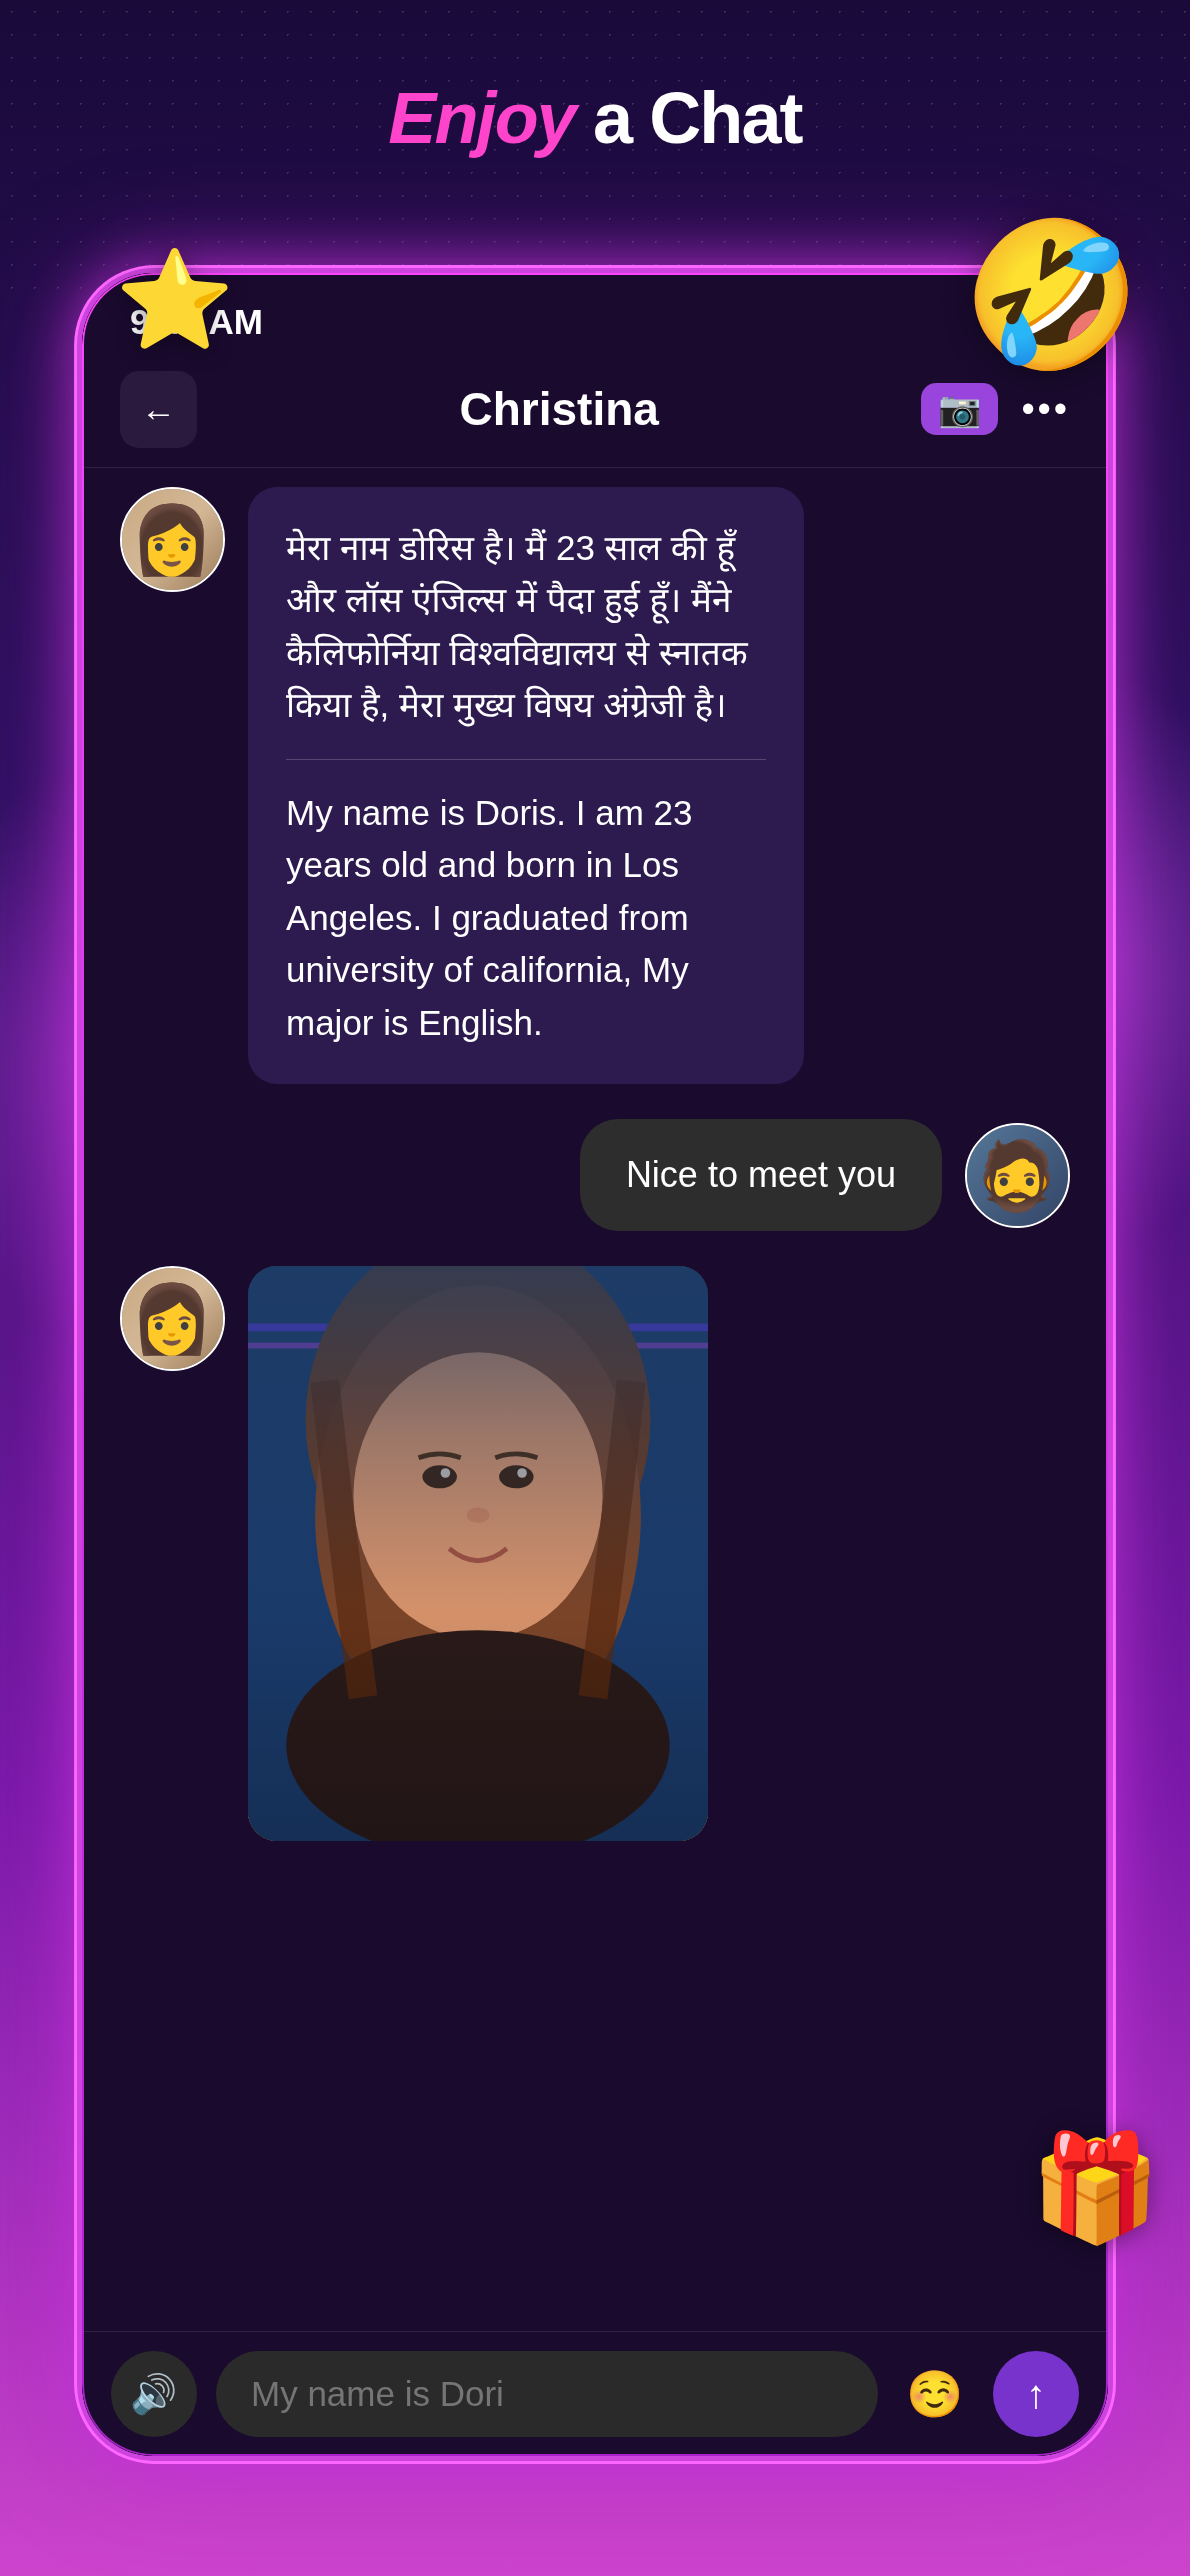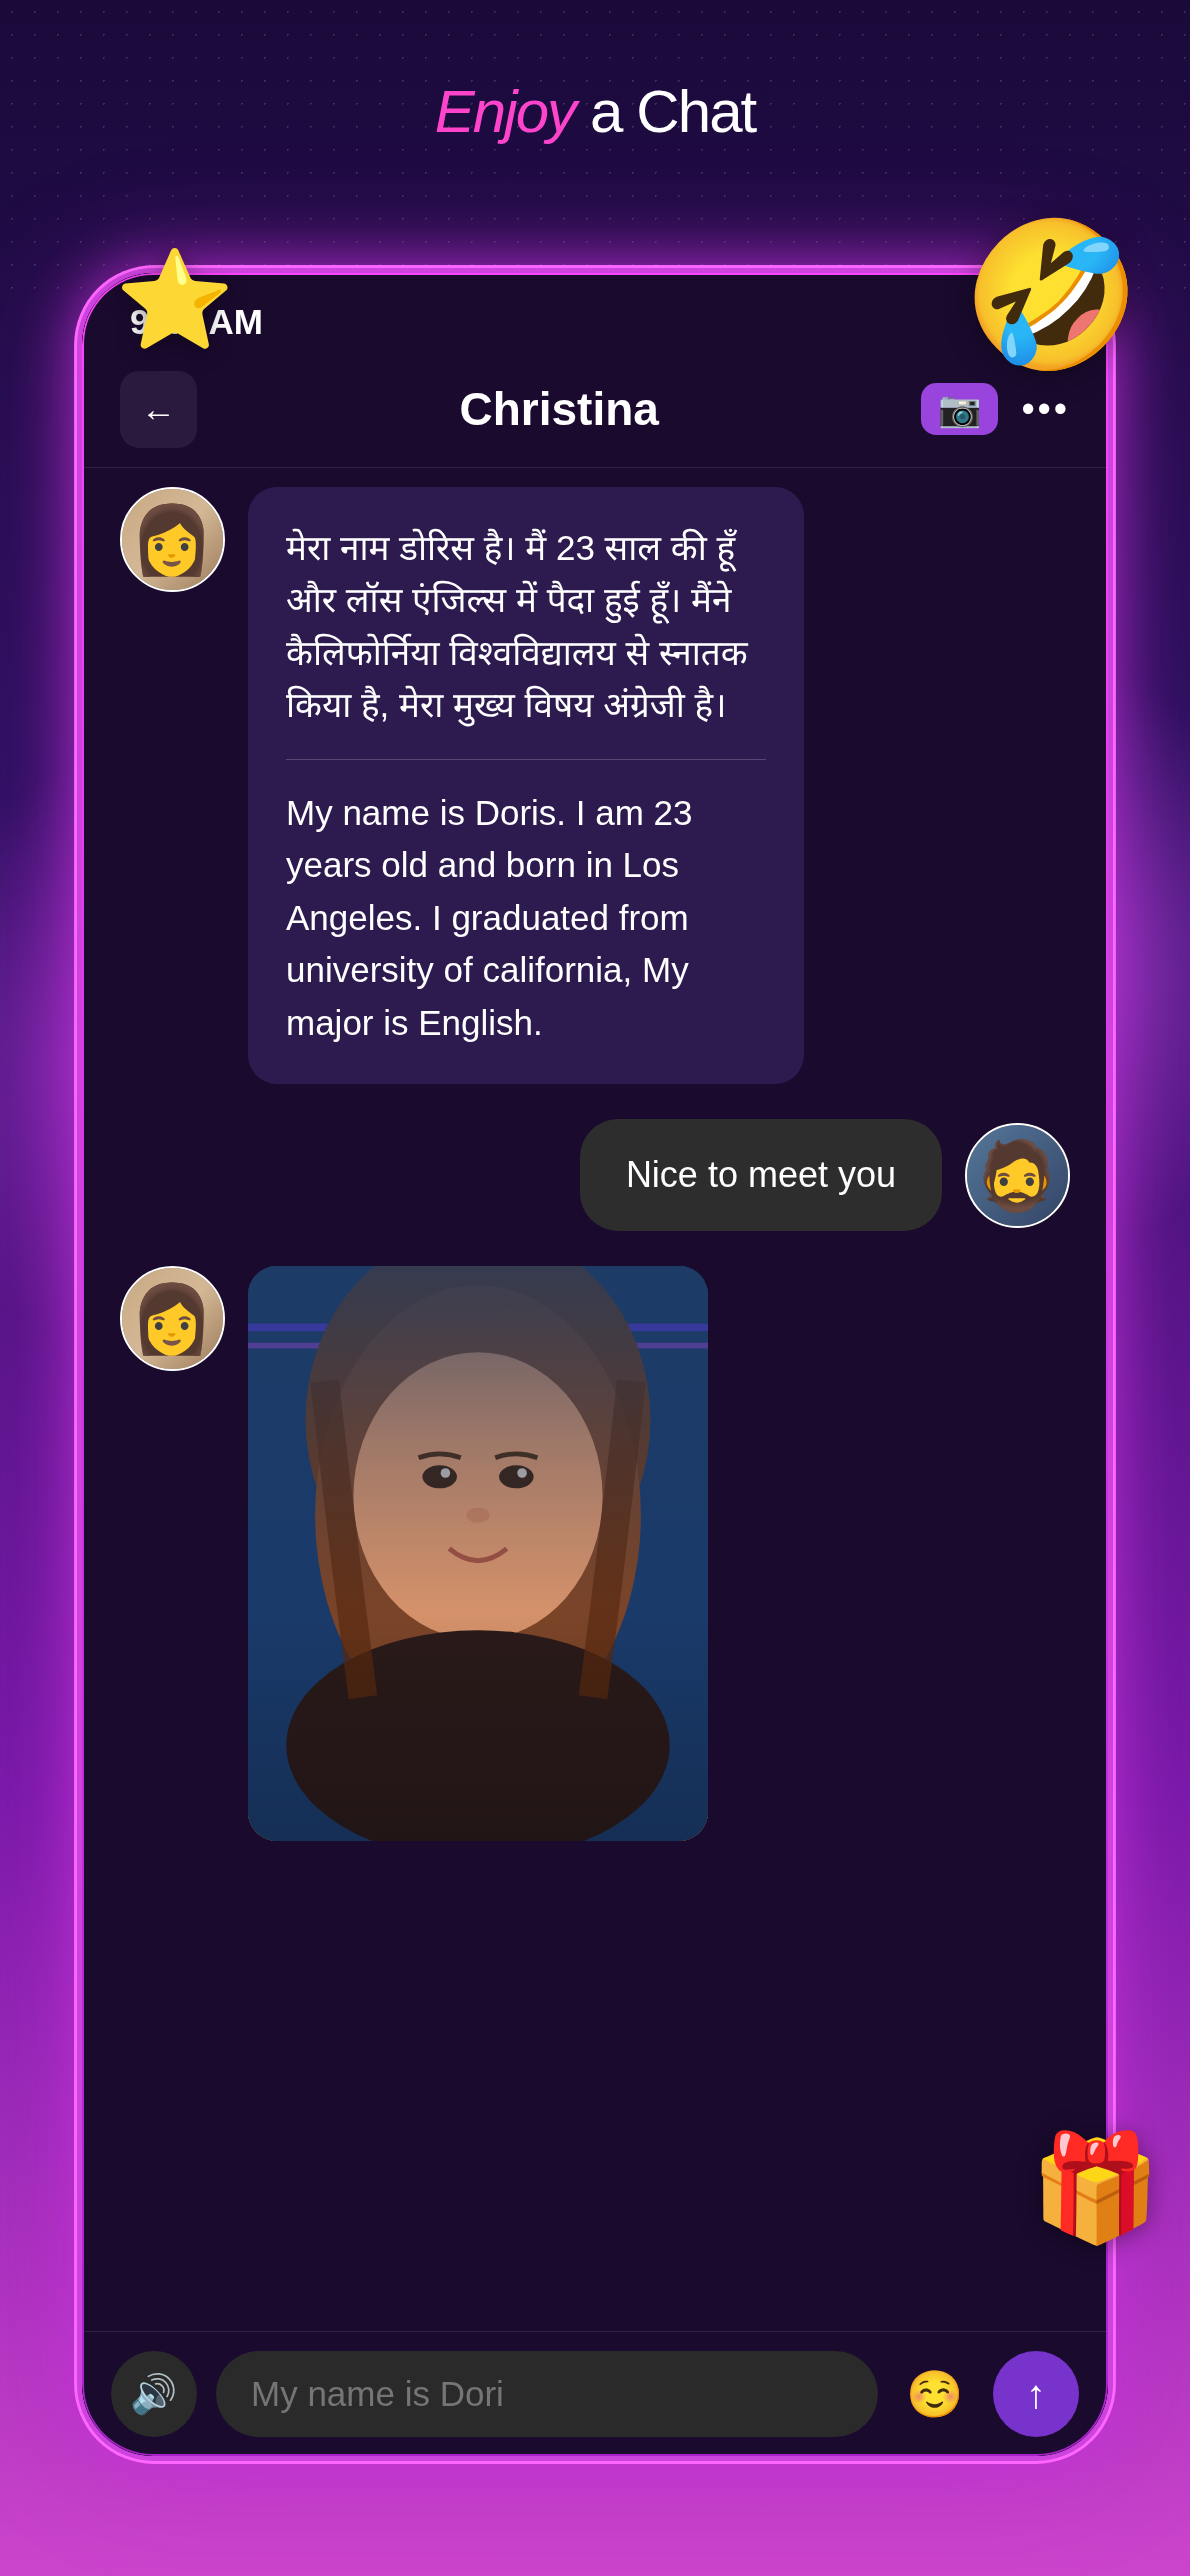--- a/index.html
+++ b/index.html
@@ -44,22 +44,22 @@
       background: radial-gradient(ellipse, rgba(200,80,240,0.5), transparent 70%);
       z-index: 0;
     }
 
     .page-title {
       position: absolute;
       top: 77px;
       left: 0; right: 0;
       text-align: center;
       z-index: 10;
-      font-size: 60px;
-      font-weight: 400;
+      font-size: 72px;
+      font-weight: 700;
       letter-spacing: -1.9px;
     }
 
     .page-title .enjoy {
       color: #ff44cc;
       font-style: italic;
     }
 
     .page-title .rest {
       color: #ffffff;

